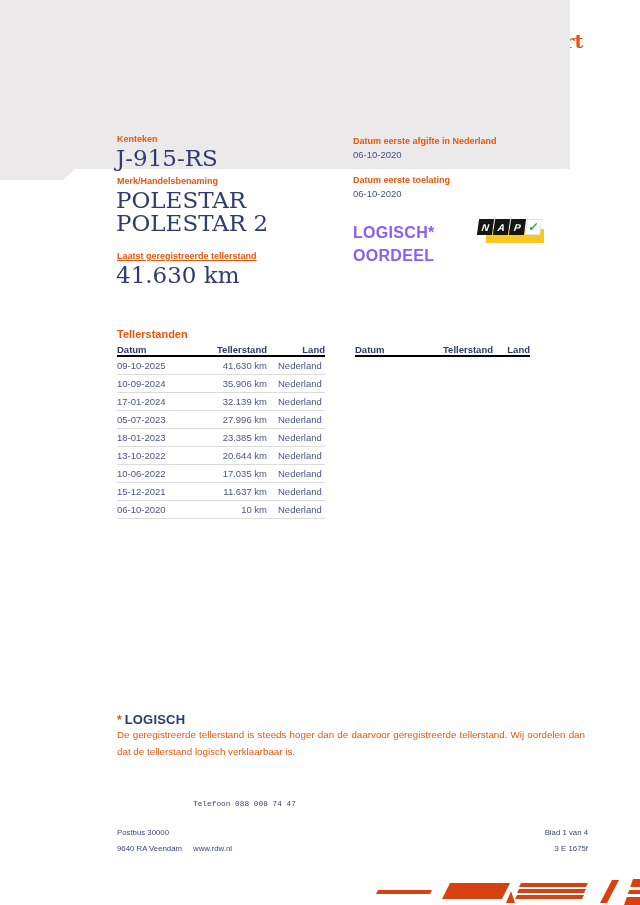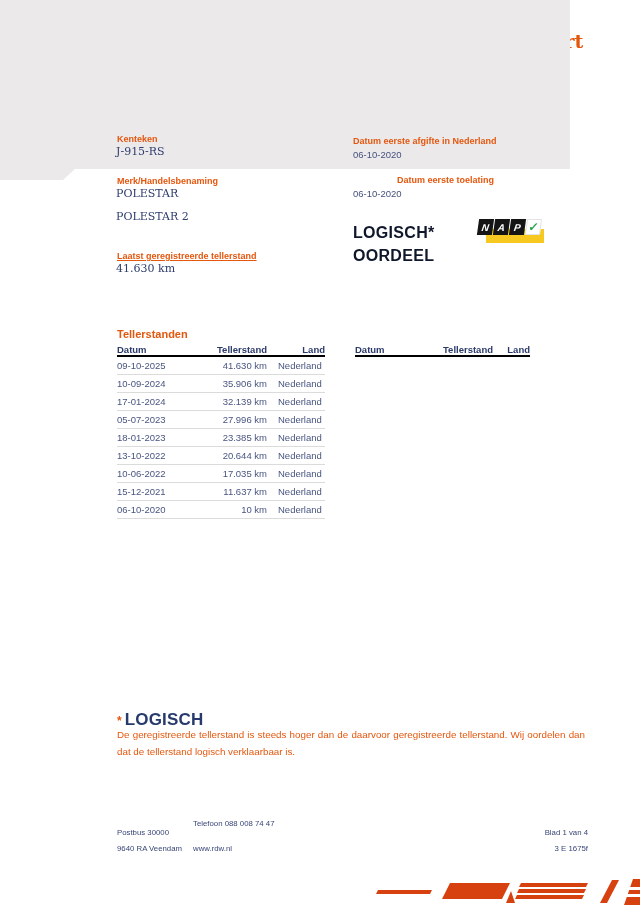--- a/index.html
+++ b/index.html
@@ -16,23 +16,23 @@
   .report-title { font-family:"DejaVu Serif", serif; font-weight:bold; font-size:19px; color:#e4570e; }
   .meta-label { font-size:9px; font-weight:bold; color:#2d3c6e; }
   .meta-value { font-size:9px; color:#45517d; }
 
   
   .panel {
     left:0; top:123; width:570px; height:180px; background:#ece9eb;
     clip-path: polygon(0 0, 570px 0, 570px 169px, 75px 169px, 63px 180px, 0 180px);
   }
   .field-label { font-size:9px; font-weight:bold; color:#e4570e; }
-  .serif-value { font-family:"DejaVu Serif", serif; font-size:11px; color:#2e3d6e; }
+  .serif-value { font-family:"DejaVu Serif", serif; font-size:23px; color:#2e3d6e; }
   .small-value { font-size:9.5px; color:#45517d; }
-  .oordeel { font-size:16px; font-weight:bold; color:#0f172a; line-height:23px; letter-spacing:.3px; }
+  .oordeel { font-size:16px; font-weight:bold; color:#8b5cf6; line-height:23px; letter-spacing:.3px; }
 
   
   .nap { width:72px; height:30px; }
   .nap-yellow { position:absolute; left:8px; top:10px; width:58px; height:14px; background:#f7c81f; }
   .nap-tiles { position:absolute; left:0; top:0; display:flex; gap:1px; transform:skewX(-8deg); }
   .nap-tile { width:15px; height:16px; background:#151515; color:#ffffff; font-size:10px; font-weight:bold; font-style:italic;
               display:flex; align-items:center; justify-content:center; }
   .nap-tile.check { background:#ffffff; color:#23a14b; font-size:12px; font-style:normal; border:1px solid #e3e3e3; }
 
   
@@ -45,21 +45,21 @@
   .t1 .c1 { width:86px; text-align:left; }
   .t1 .c2 { width:64px; text-align:right; }
   .t1 .c3h { width:58px; text-align:right; }
   .t1 .c3 { width:58px; text-align:left; padding-left:11px; }
   .t2 .c1 { width:68px; text-align:left; }
   .t2 .c2 { width:70px; text-align:right; }
   .t2 .c3h { width:37px; text-align:right; }
 
   
   .fn-star { color:#e4570e; font-weight:bold; font-size:12px; }
-  .fn-title { color:#273a6b; font-weight:bold; font-size:17px; letter-spacing:.2px; margin-left:3px; }
+  .fn-title { color:#273a6b; font-weight:bold; font-size:13px; letter-spacing:.2px; margin-left:3px; }
   .fn-text { width:468px; font-size:9.8px; line-height:17px; color:#e4570e; text-align:justify; }
 
   
   .foot { font-size:7.8px; color:#394677; }
 </style>
 </head>
 <body>
 
 <div class="page">
 
@@ -84,21 +84,21 @@
   <div class="abs field-label" style="left:117px; top:176px;">Merk/Handelsbenaming</div>
   <div class="abs serif-value" style="left:116px; top:187px;">POLESTAR</div>
   <div class="abs serif-value" style="left:116px; top:210px;">POLESTAR 2</div>
 
   <div class="abs field-label" style="left:117px; top:251px;text-decoration:underline;">Laatst geregistreerde tellerstand</div>
   <div class="abs serif-value" style="left:116px; top:262px;">41.630 km</div>
 
   <div class="abs field-label" style="left:353px; top:136px;">Datum eerste afgifte in Nederland</div>
   <div class="abs small-value" style="left:353px; top:149px;">06-10-2020</div>
 
-  <div class="abs field-label" style="left:353px; top:175px;margin-left:44px;">Datum eerste toelating</div>
+  <div class="abs field-label" style="left:353px; top:175px;">Datum eerste toelating</div>
   <div class="abs small-value" style="left:353px; top:188px;">06-10-2020</div>
 
   <div class="abs oordeel" style="left:353px; top:221px;">
     <div>LOGISCH*</div>
     <div>OORDEEL</div>
   </div>
 
   <div class="abs nap" style="left:478px; top:219px;">
     <div class="nap-yellow"></div>
     <div class="nap-tiles">
@@ -172,21 +172,21 @@
     </div>
   </div>
 
   <div class="abs" style="left:117px; top:710px;">
     <span class="fn-star">*</span><span class="fn-title">LOGISCH</span>
   </div>
   <div class="abs fn-text" style="left:117px; top:726px;">De geregistreerde tellerstand is steeds hoger dan de daarvoor geregistreerde tellerstand. Wij oordelen dan dat de tellerstand logisch verklaarbaar is.</div>
 
   <div class="abs foot" style="left:117px; top:828px;">Postbus 30000</div>
   <div class="abs foot" style="left:117px; top:844px;">9640 RA Veendam</div>
-  <div class="abs foot" style="left:193px; top:819px;">Telefoon 088 008 74 47</div>
+  <div class="abs foot" style="left:193px; top:800px;font-family:Liberation Mono, monospace;">Telefoon 088 008 74 47</div>
   <div class="abs foot" style="left:193px; top:844px;text-align:center;">www.rdw.nl</div>
   <div class="abs foot" style="right:52px; top:828px;">Blad 1 van 4</div>
   <div class="abs foot" style="right:52px; top:844px;">3 E 1675f</div>
 
   <svg class="abs" style="right:0; bottom:0;" width="278" height="30" viewBox="0 0 278 30">
     <g fill="#d7400f">
       <path d="M14 19 L68 19 L70 15 L16 15 Z"></path>
       <path d="M80 24 L140 24 L148 8 L88 8 Z"></path>
       <path d="M153 28 L144 28 L149 16 Z"></path>
       <path d="M157 12 L224 12 L226 8 L159 8 Z"></path>

